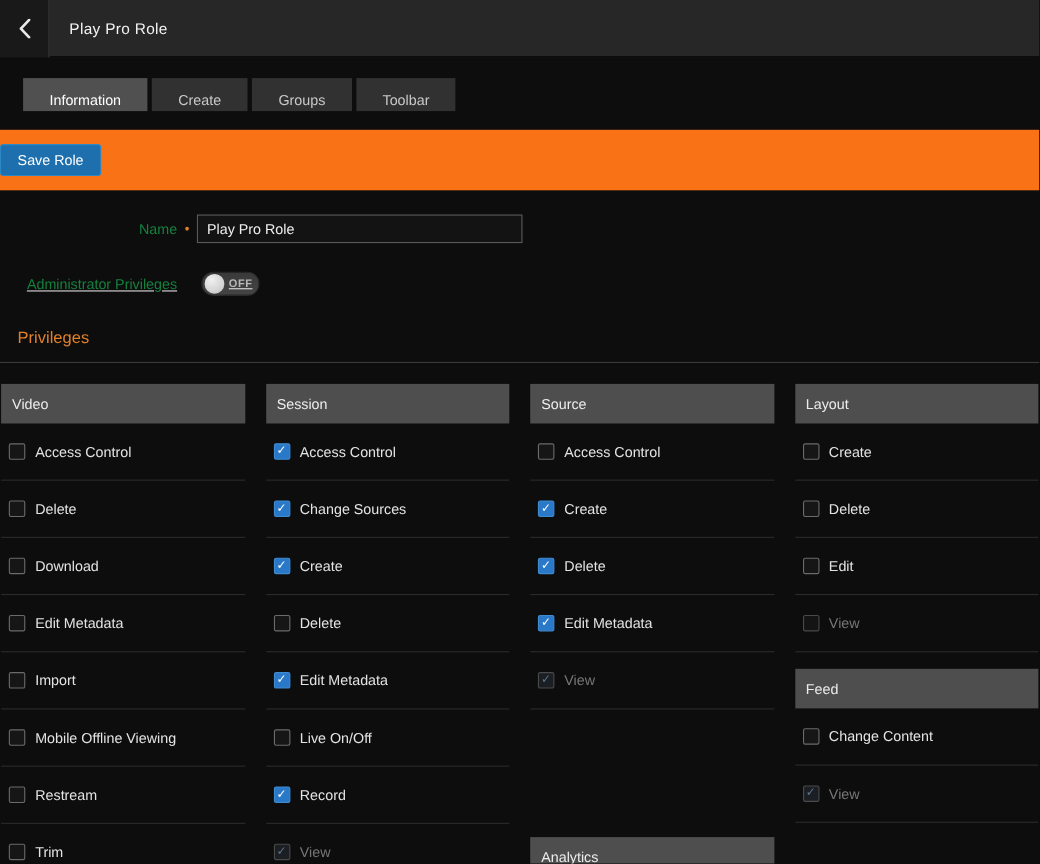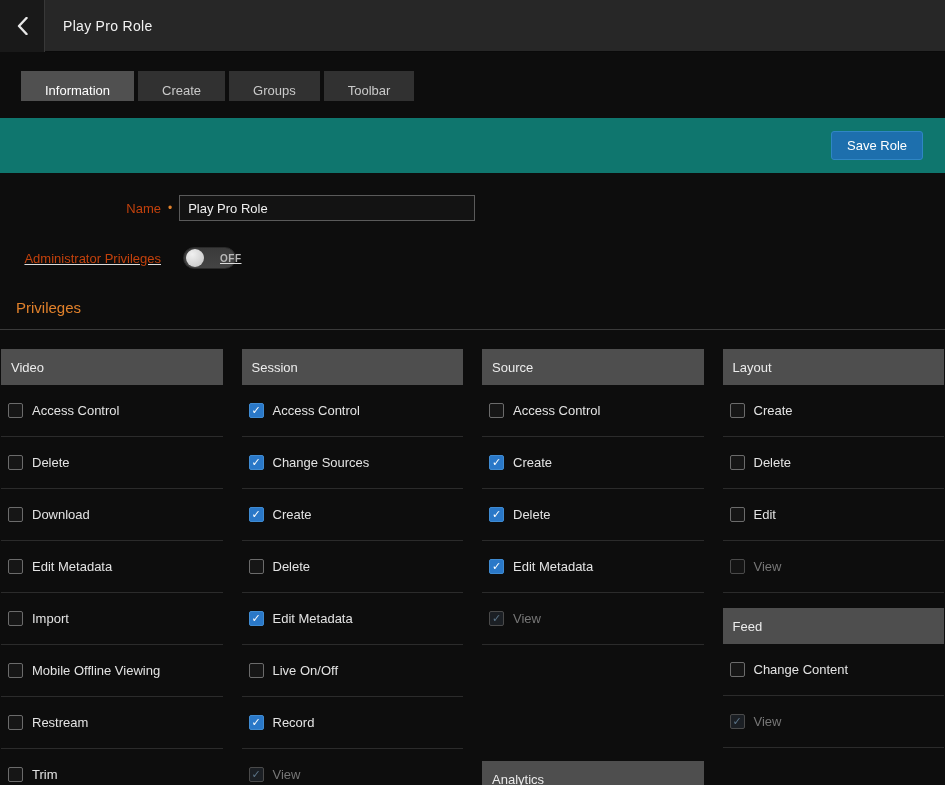--- a/index.html
+++ b/index.html
@@ -50,44 +50,43 @@
     font-size: 13px;
     font-family: "Liberation Sans", sans-serif;
     cursor: pointer;
   }
   .tab.active { background: #505050; color: #ffffff; }
 
   
   .toolbar {
     margin-top: 17px;
     height: 55px;
-    background: #0f766e;
+    background: #f97316;
     display: flex;
     align-items: center;
-    justify-content: flex-end;
     padding-right: 22px;
   }
   .save-btn {
     background: #1d6fad;
     border: 1px solid #2f86c4;
     border-radius: 3px;
     color: #fff;
     font-size: 13px;
     font-family: "Liberation Sans", sans-serif;
     padding: 6px 15px;
     cursor: pointer;
   }
 
   
   .name-row { display: flex; align-items: center; margin-top: 22px; }
   .field-label {
     width: 161px;
     text-align: right;
     font-size: 13px;
-    color: #c2410c;
+    color: #15803d;
   }
   .req-dot { color: #e0802b; font-size: 12px; margin: 0 7px 0 7px; }
   .name-input {
     width: 296px;
     height: 26px;
     background: #131313;
     border: 1px solid #5a5a5a;
     color: #efefef;
     font-size: 13px;
     font-family: "Liberation Sans", sans-serif;
@@ -107,21 +106,21 @@
     width: 18px; height: 18px;
     border-radius: 50%;
     background: radial-gradient(circle at 35% 30%, #f0f0f0, #c2c2c2);
     margin-left: 2px;
     flex: 0 0 auto;
   }
   .toggle-text {
     font-size: 10px;
     font-weight: bold;
     color: #b8b8b8;
-    margin-left: 16px;
+    margin-left: 4px;
     letter-spacing: .5px;
   }
 
   
   .permissions-heading {
     color: #e0802b;
     font-size: 15px;
     margin: 30px 0 0 16px;
     font-weight: normal;
   }

